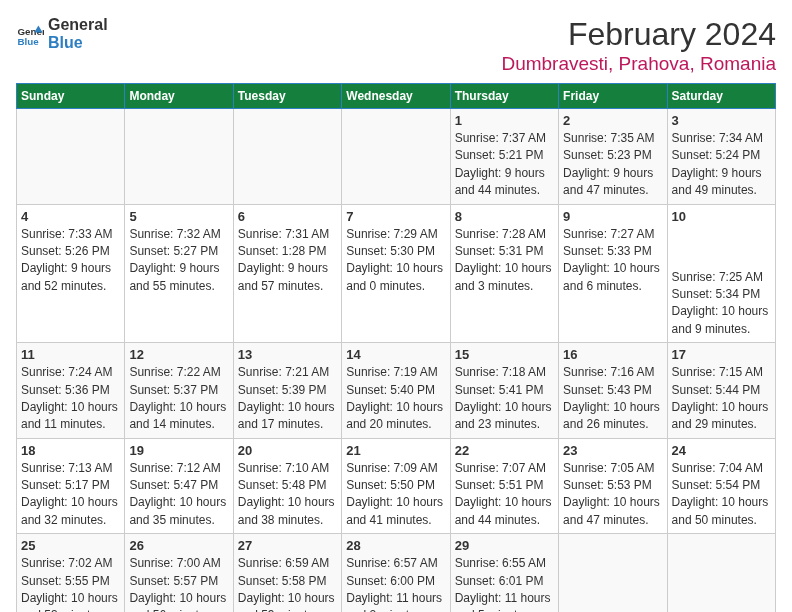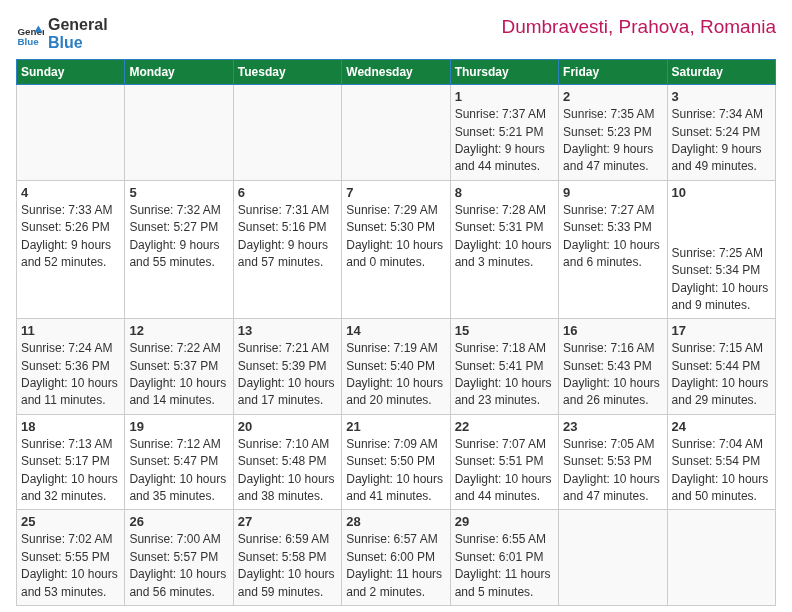--- a/index.html
+++ b/index.html
@@ -88,20 +88,21 @@
       <text x="2" y="22" font-size="14" font-weight="bold" fill="#333">General</text>
       <text x="2" y="36" font-size="14" font-weight="bold" fill="#2e7fc1">Blue</text>
       <polygon points="32,8 38,18 26,18" fill="#2e7fc1"></polygon>
     </svg>
     <div style="display:flex;flex-direction:column;line-height:1.1;">
       <span style="font-size:16px;font-weight:bold;color:#333;">General</span>
       <span style="font-size:16px;font-weight:bold;color:#2e7fc1;">Blue</span>
     </div>
   </div>
   <div class="title-block">
+    <div class="month-title">February 2024</div>
     <div class="subtitle">Dumbravesti, Prahova, Romania</div>
   </div>
 </div>
 
 <table>
   <thead>
     <tr>
     <th>Sunday</th>
         <th>Monday</th>
         <th>Tuesday</th>
@@ -150,21 +151,21 @@
         <td>
           <span class="day-number">5</span>
           <div class="day-info" style="white-space: pre-line;">Sunrise: 7:32 AM
 Sunset: 5:27 PM
 Daylight: 9 hours
 and 55 minutes.</div>
         </td>
         <td>
           <span class="day-number">6</span>
           <div class="day-info" style="white-space: pre-line;">Sunrise: 7:31 AM
-Sunset: 5:16 PM
+Sunset: 1:28 PM
 Daylight: 9 hours
 and 57 minutes.</div>
         </td>
         <td>
           <span class="day-number">7</span>
           <div class="day-info" style="white-space: pre-line;">Sunrise: 7:29 AM
 Sunset: 5:30 PM
 Daylight: 10 hours
 and 0 minutes.</div>
         </td>

